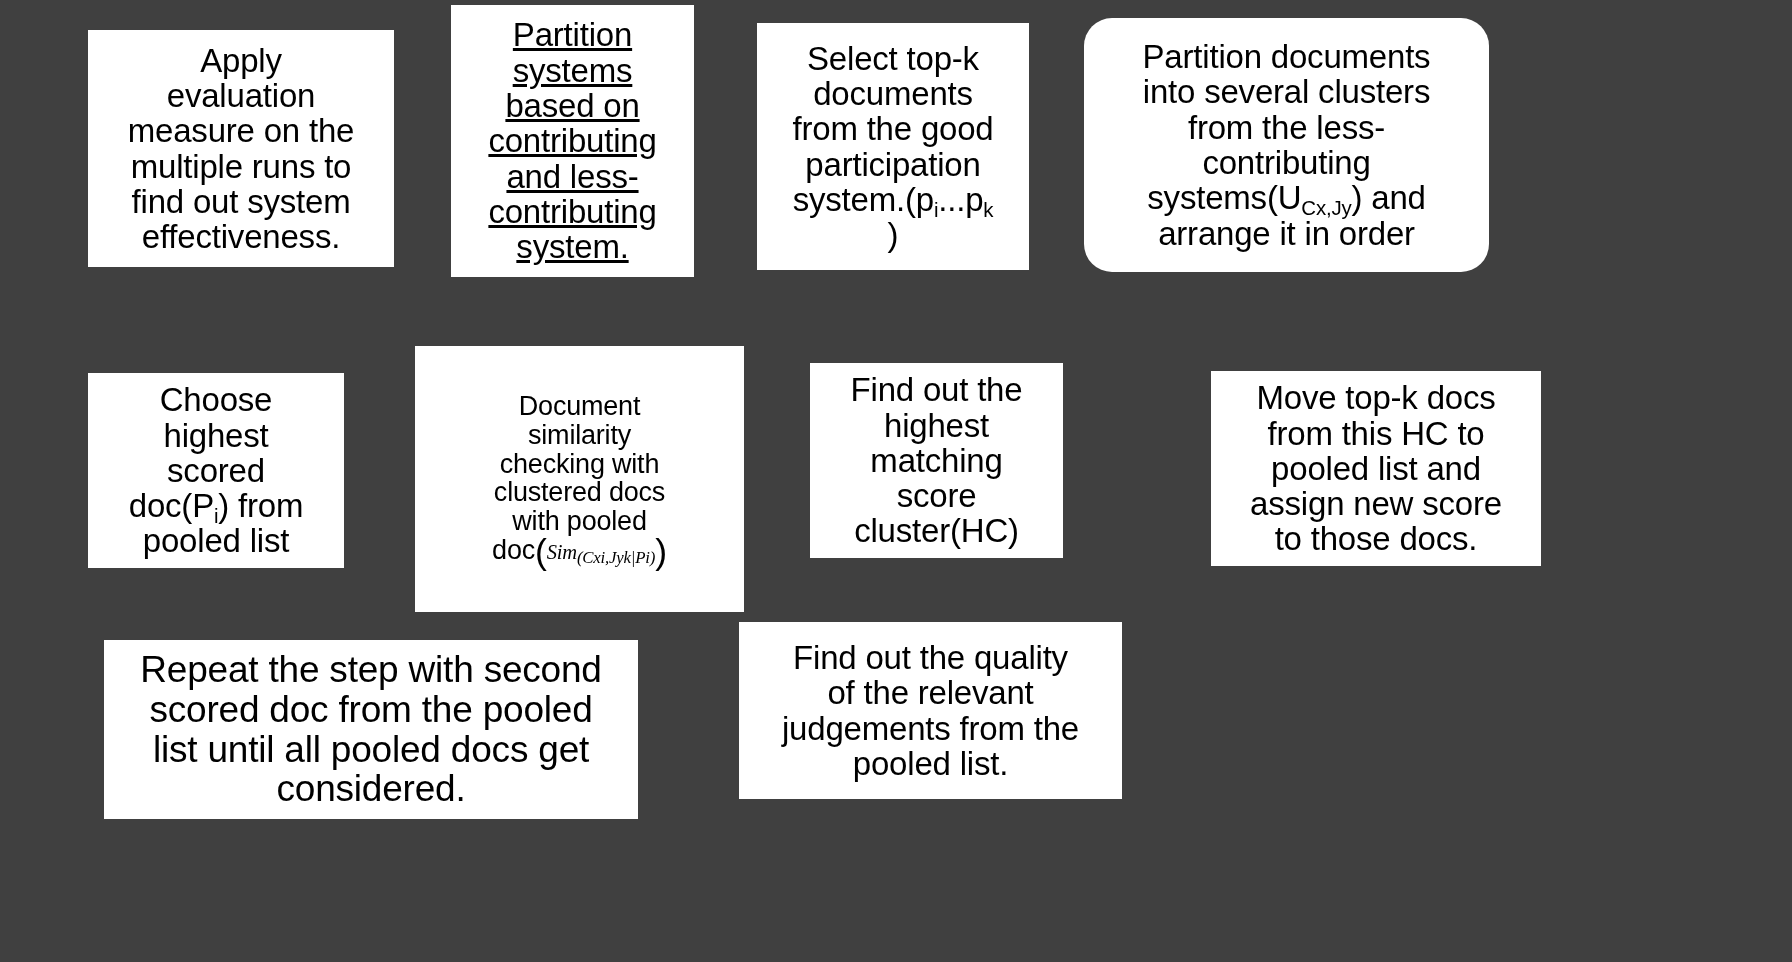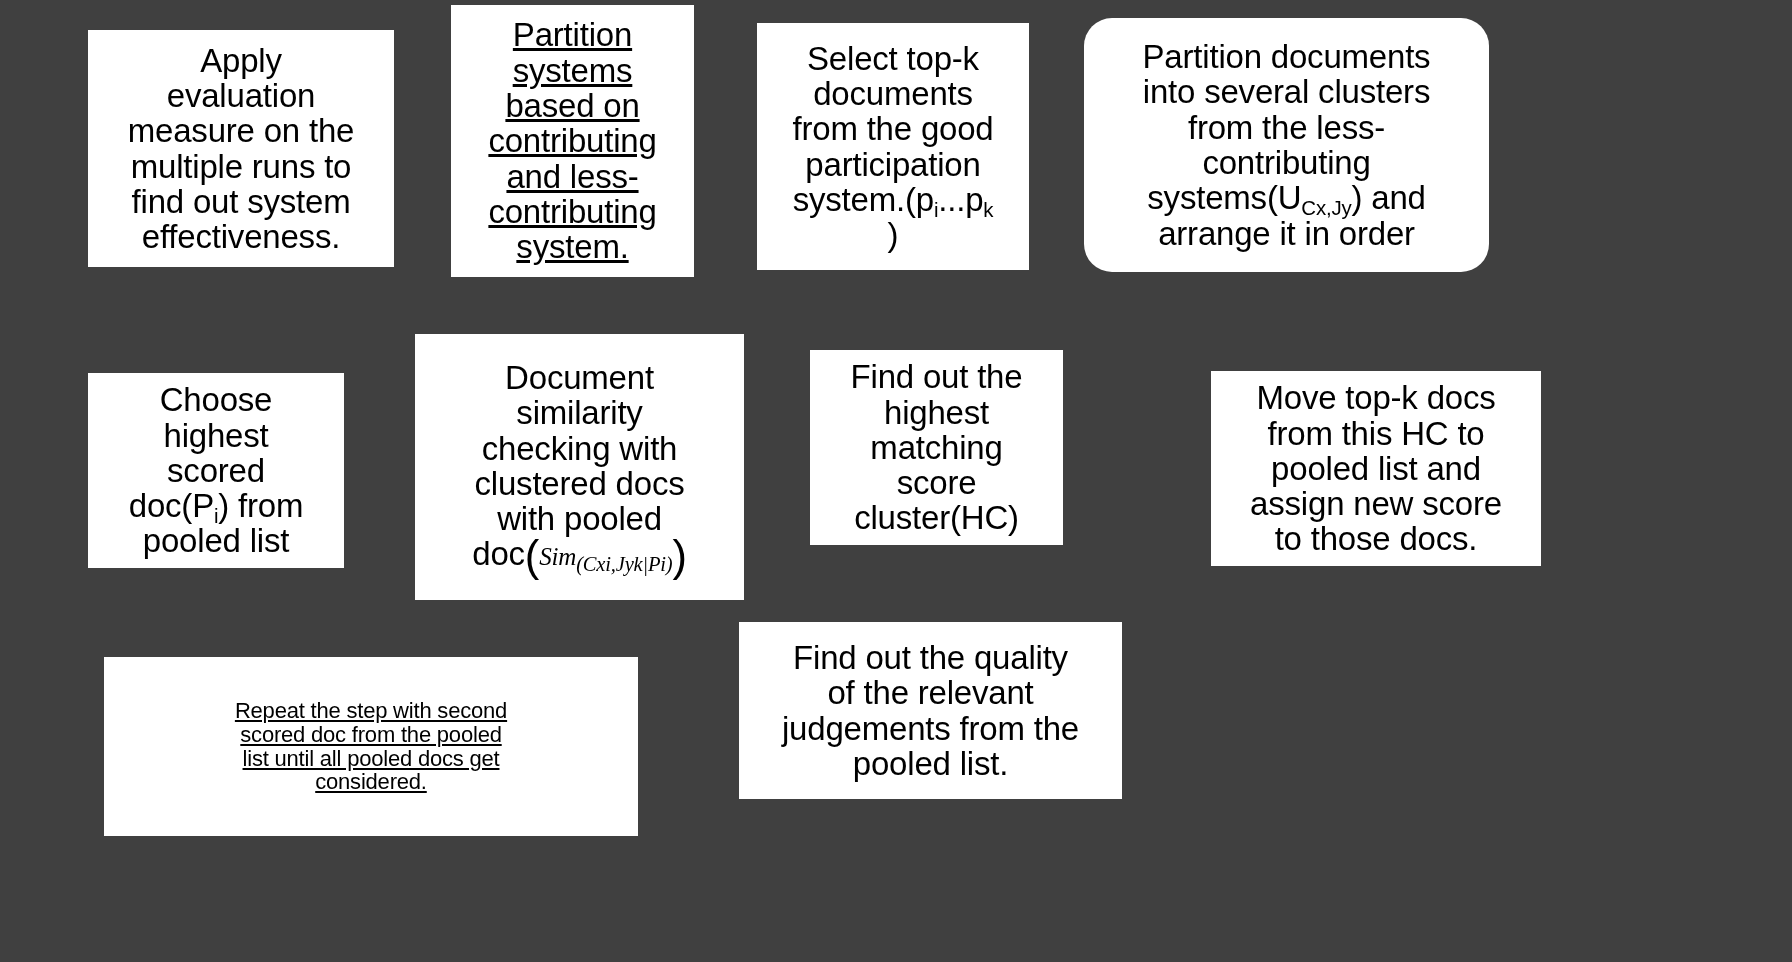--- a/index.html
+++ b/index.html
@@ -73,33 +73,33 @@
   </div>
 
   <div class="box" style="left:1084px; top:18px; width:405px; height:254px; font-size:33px;border-radius:28px;">
     <span class="txt">Partition documents<br>into several clusters<br>from the less-<br>contributing<br>systems(U<sub>Cx,Jy</sub>) and<br>arrange it in order</span>
   </div>
 
   <div class="box" style="left:88px; top:373px; width:256px; height:195px; font-size:33px;">
     <span class="txt">Choose<br>highest<br>scored<br>doc(P<sub>i</sub>) from<br>pooled list</span>
   </div>
 
-  <div class="box" style="left:415px; top:334px; width:329px; height:266px; font-size:33px;">
+  <div class="box" style="left:415px; top:346px; width:329px; height:266px; font-size:27px;">
     <span class="txt">Document<br>similarity<br>checking with<br>clustered docs<br>with pooled<br>doc<span class="mathbig">(</span><span class="mathit">Sim<sub>(Cxi,Jyk|Pi)</sub></span><span class="mathbig">)</span></span>
   </div>
 
-  <div class="box" style="left:810px; top:350px; width:253px; height:195px; font-size:33px;">
+  <div class="box" style="left:810px; top:363px; width:253px; height:195px; font-size:33px;">
     <span class="txt">Find out the<br>highest<br>matching<br>score<br>cluster(HC)</span>
   </div>
 
   <div class="box" style="left:1211px; top:371px; width:330px; height:195px; font-size:33px;">
     <span class="txt">Move top-k docs<br>from this HC to<br>pooled list and<br>assign new score<br>to those docs.</span>
   </div>
 
-  <div class="box" style="left:104px; top:657px; width:534px; height:179px; font-size:22px;text-decoration:underline;">
+  <div class="box" style="left:104px; top:640px; width:534px; height:179px; font-size:37px;">
     <span class="txt">Repeat the step with second<br>scored doc from the pooled<br>list until all pooled docs get<br>considered.</span>
   </div>
 
   <div class="box" style="left:739px; top:622px; width:383px; height:177px; font-size:33px;">
     <span class="txt">Find out the quality<br>of the relevant<br>judgements from the<br>pooled list.</span>
   </div>
 
 </div>
 
 </body></html>

